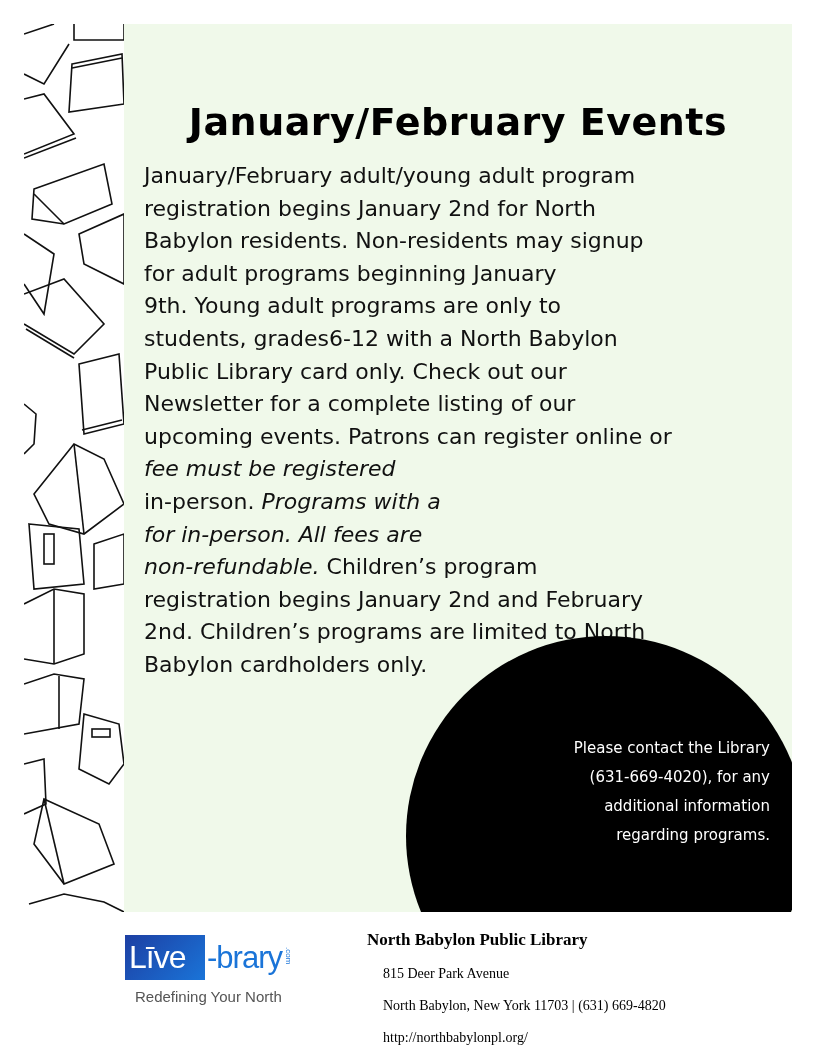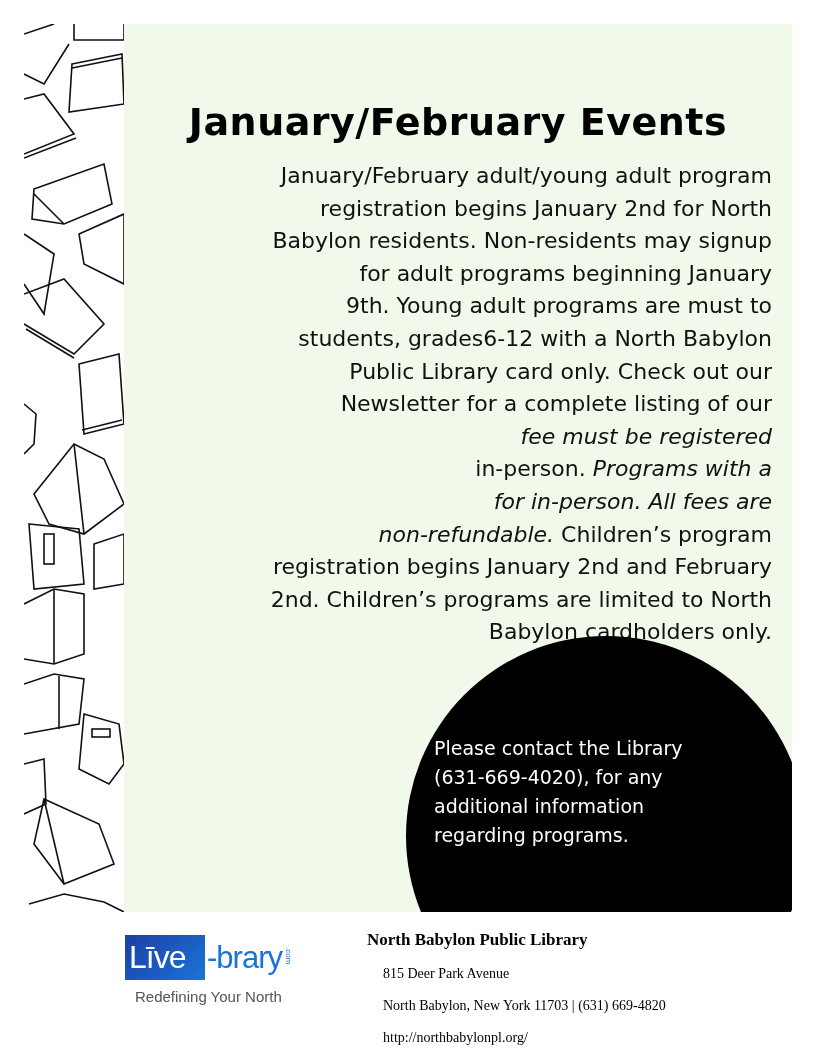--- a/index.html
+++ b/index.html
@@ -3,25 +3,25 @@
   <meta charset="utf-8">
   <style>
     html, body { margin: 0; padding: 0; background: #ffffff; }
     body { width: 816px; height: 1056px; position: relative; overflow: hidden; font-family: "DejaVu Sans", sans-serif; }
     .page { position: absolute; left: 0; top: 0; width: 816px; height: 752px; background: #ffffff; }
     .books-strip { position: absolute; left: 24px; top: 24px; width: 100px; height: 888px; background: #ffffff; overflow: hidden; }
     .books-strip svg { display: block; }
     .panel { position: absolute; left: 124px; top: 24px; width: 668px; height: 888px; background: #f0f9ea; overflow: hidden; }
     .title { position: absolute; left: 0; top: 76px; width: 668px; text-align: center; margin: 0;
       font-family: "DejaVu Sans", sans-serif; font-weight: bold; font-size: 38px; letter-spacing: 0.5px; color: #000; }
-    .body-text { position: absolute; left: 20px; top: 136px; width: 628px; text-align: right; font-size: 22px; line-height: 32.6px; color: #111; margin: 0; }
+    .body-text { position: absolute; left: 20px; top: 136px; width: 628px; text-align: left; font-size: 22px; line-height: 32.6px; color: #111; margin: 0; }
     .body-text .line { display: block; white-space: nowrap; }
     .body-text em { font-style: italic; }
     .circle { position: absolute; left: 282px; top: 612px; width: 400px; height: 400px; border-radius: 50%; background: #000; }
-    .circle-text { position: absolute; left: 310px; top: 710px; width: 336px; text-align: left; color: #ffffff; font-size: 19px; line-height: 29px; }
+    .circle-text { position: absolute; left: 310px; top: 710px; width: 336px; text-align: right; color: #ffffff; font-size: 15px; line-height: 29px; }
     .circle-text span { display: block; white-space: nowrap; }
     .footer { position: absolute; left: 0; top: 912px; width: 816px; height: 144px; background: #fff; }
     .logo { position: absolute; left: 125px; top: 935px; width: 180px; height: 78px; }
     .logo-box { position: absolute; left: 0; top: 0; width: 80px; height: 45px; background: linear-gradient(135deg, #1d3fa3, #1a74d8); color: #fff; font-family: "Liberation Sans", sans-serif; font-size: 32px; line-height: 45px; padding-left: 4px; box-sizing: border-box; letter-spacing: -1px; }
     .logo-rest { position: absolute; left: 82px; top: 0; font-family: "Liberation Sans", sans-serif; font-size: 31px; line-height: 45px; color: #1a74d8; letter-spacing: -1px; }
     .logo-com { position: absolute; left: 168px; top: 12px; font-family: "Liberation Sans", sans-serif; font-size: 8px; color: #1a74d8; transform: rotate(90deg); transform-origin: left top; }
     .logo-tag { position: absolute; left: 10px; top: 53px; font-family: "Liberation Sans", sans-serif; font-size: 15px; color: #555; white-space: nowrap; }
     .lib-info { position: absolute; left: 367px; top: 930px; font-family: Liberation Serif, serif; color: #000; }
     .lib-name { font-weight: bold; font-size: 17px; margin: 0 0 6px 0; }
     .lib-line { font-size: 14px; line-height: 16px; margin: 16px; white-space: nowrap; }
@@ -67,24 +67,25 @@
   </div>
 
   <div class="panel">
     <h1 class="title">January/February Events</h1>
 
     <p class="body-text">
       <span class="line"><span>January/February adult/young adult program</span></span>
       <span class="line"><span>registration begins January 2nd for North</span></span>
       <span class="line"><span>Babylon residents. Non-residents may signup</span></span>
       <span class="line"><span>for adult programs beginning January</span></span>
-      <span class="line"><span>9th.  Young adult programs are must to</span></span>
+      <span class="line"><span>9th.  Young adult programs are only to</span></span>
       <span class="line"><span>students, grades6-12 with a North Babylon</span></span>
       <span class="line"><span>Public Library card only.  Check out our</span></span>
       <span class="line"><span>Newsletter for a complete listing of our</span></span>
+      <span class="line"><span>upcoming events. Patrons can register online or</span></span>
       <span class="line"><em>fee must be registered</em></span>
       <span class="line"><span>in-person. </span><em>Programs with a</em></span>
       <span class="line"><em>for in-person. All fees are</em></span>
       <span class="line"><em>non-refundable. </em><span> Children’s program</span></span>
       <span class="line"><span>registration begins January 2nd and February</span></span>
       <span class="line"><span>2nd. Children’s programs are limited to North</span></span>
       <span class="line"><span>Babylon cardholders only.</span></span>
     </p>
 
     <div class="circle"></div>

